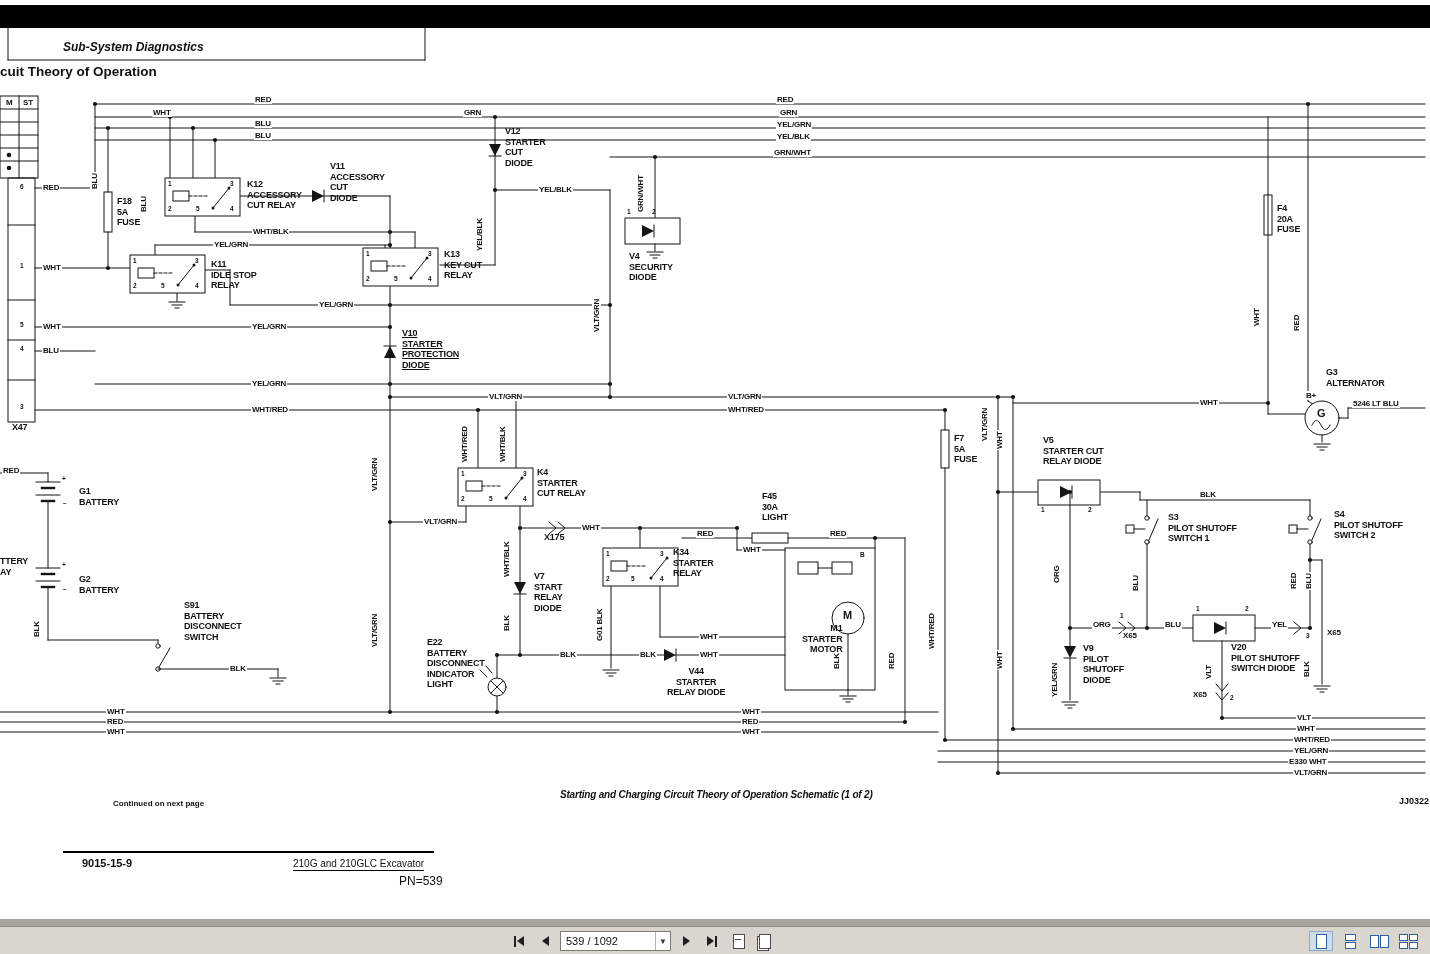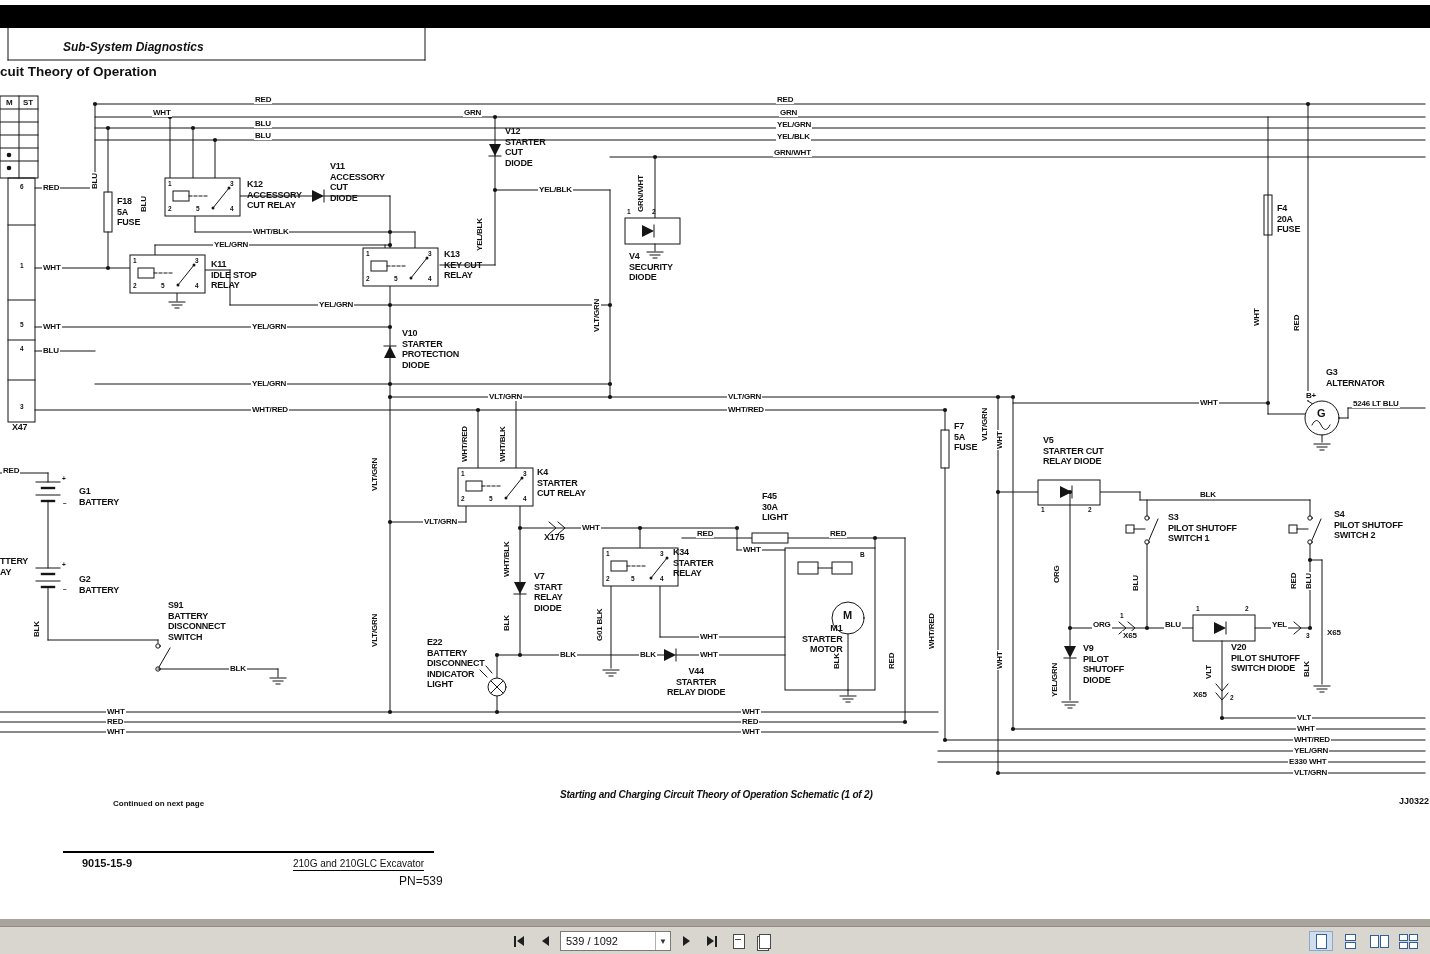--- a/index.html
+++ b/index.html
@@ -364,30 +364,30 @@
 DIODE</div>
       <div class="comp" style="left: 211px; top: 259px;">K11
 IDLE STOP
 RELAY</div>
       <div class="comp" style="left: 444px; top: 249px;">K13
 KEY CUT
 RELAY</div>
       <div class="comp" style="left: 629px; top: 251px;">V4
 SECURITY
 DIODE</div>
-      <div class="comp" style="left: 402px; top: 328px;">V10
+      <div class="comp" style="left: 402px; top: 328px; text-decoration: underline;">V10
 STARTER
 PROTECTION
 DIODE</div>
       <div class="comp" style="left: 1277px; top: 203px;">F4
 20A
 FUSE</div>
       <div class="comp" style="left: 1326px; top: 367px;">G3
 ALTERNATOR</div>
-      <div class="comp" style="left: 954px; top: 421px;">F7
+      <div class="comp" style="left: 954px; top: 433px;">F7
 5A
 FUSE</div>
       <div class="comp" style="left: 1043px; top: 435px;">V5
 STARTER CUT
 RELAY DIODE</div>
       <div class="comp" style="left: 537px; top: 467px;">K4
 STARTER
 CUT RELAY</div>
       <div class="comp" style="left: 762px; top: 491px;">F45
 30A
@@ -403,21 +403,21 @@
 STARTER
 MOTOR</div>
       <div class="comp" style="left: 667px; top: 666px; text-align: center;">V44
 STARTER
 RELAY DIODE</div>
       <div class="comp" style="left: 427px; top: 637px;">E22
 BATTERY
 DISCONNECT
 INDICATOR
 LIGHT</div>
-      <div class="comp" style="left: 168px; top: 600px;">S91
+      <div class="comp" style="left: 184px; top: 600px;">S91
 BATTERY
 DISCONNECT
 SWITCH</div>
       <div class="comp" style="left: 79px; top: 486px;">G1
 BATTERY</div>
       <div class="comp" style="left: 79px; top: 574px;">G2
 BATTERY</div>
       <div class="comp" style="left: 1168px; top: 512px;">S3
 PILOT SHUTOFF
 SWITCH 1</div>

